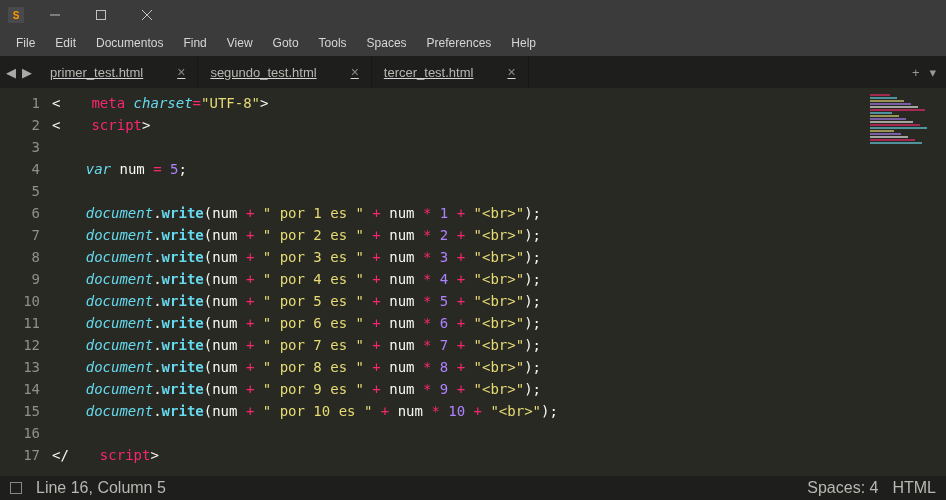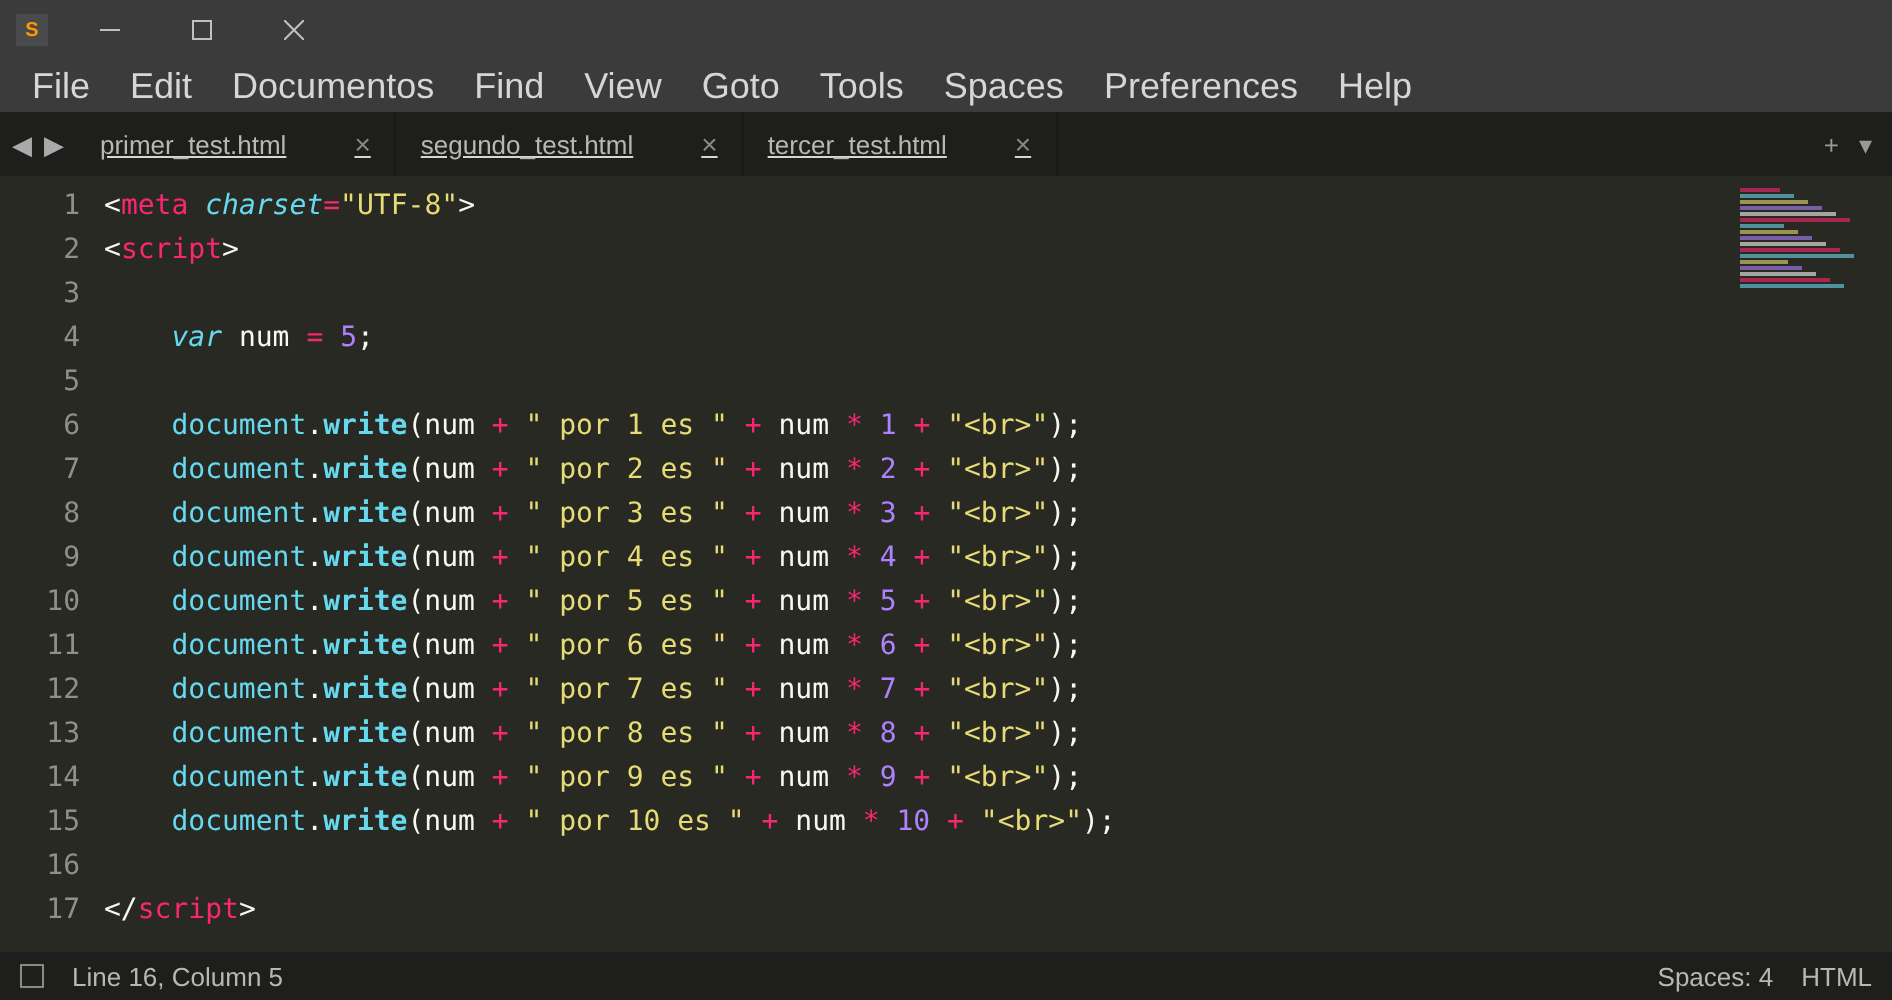--- a/index.html
+++ b/index.html
@@ -39,21 +39,21 @@
 .titlebar .winbtn svg { width: 10px; height: 10px; }
 .menubar {
   height: 26px;
   background: #3b3b3b;
   display: flex;
   align-items: center;
   padding: 0 8px;
   gap: 4px;
   color: #d6d6d6;
 }
-.menubar .menuitem { padding: 3px 8px; font-size: 18px; }
+.menubar .menuitem { padding: 3px 8px; font-size: 12px; }
 .tabbar {
   height: 32px;
   background: #1e1f1c;
   display: flex;
   align-items: stretch;
 }
 .tab-arrows {
   display: flex;
   align-items: center;
   padding: 0 6px;
@@ -120,36 +120,36 @@
 .minimap {
   width: 80px;
   background: #282923;
   position: relative;
   padding: 6px 4px;
 }
 .minimap .mline {
   height: 2px;
   margin-bottom: 1px;
 }
-.tok-tag { color: #f92672; }
+.tok-tag { color: #f92672; margin-left: 31px; }
 .tok-key { color: #66d9ef; font-style: italic; }
 .tok-fn { color: #66d9ef; font-weight: bold; }
-.tok-doc { color: #66d9ef; }
+.tok-doc { color: #66d9ef; font-style: italic; }
 .tok-op { color: #f92672; }
 .tok-num { color: #ae81ff; }
 .tok-str { color: #e6db74; }
 .tok-br { color: #f8f8f2; }
 .statusbar {
   height: 24px;
   background: #1e1f1c;
   display: flex;
   align-items: center;
   padding: 0 10px;
   color: #b8b8b2;
-  font-size: 13px;
+  font-size: 16px;
   gap: 14px;
 }
 .statusbar .spacer { flex: 1; }
 .statusbar .box {
   width: 12px; height: 12px;
   border: 1px solid #8a8a82;
 }
 </style>
 </head>
 <body>

